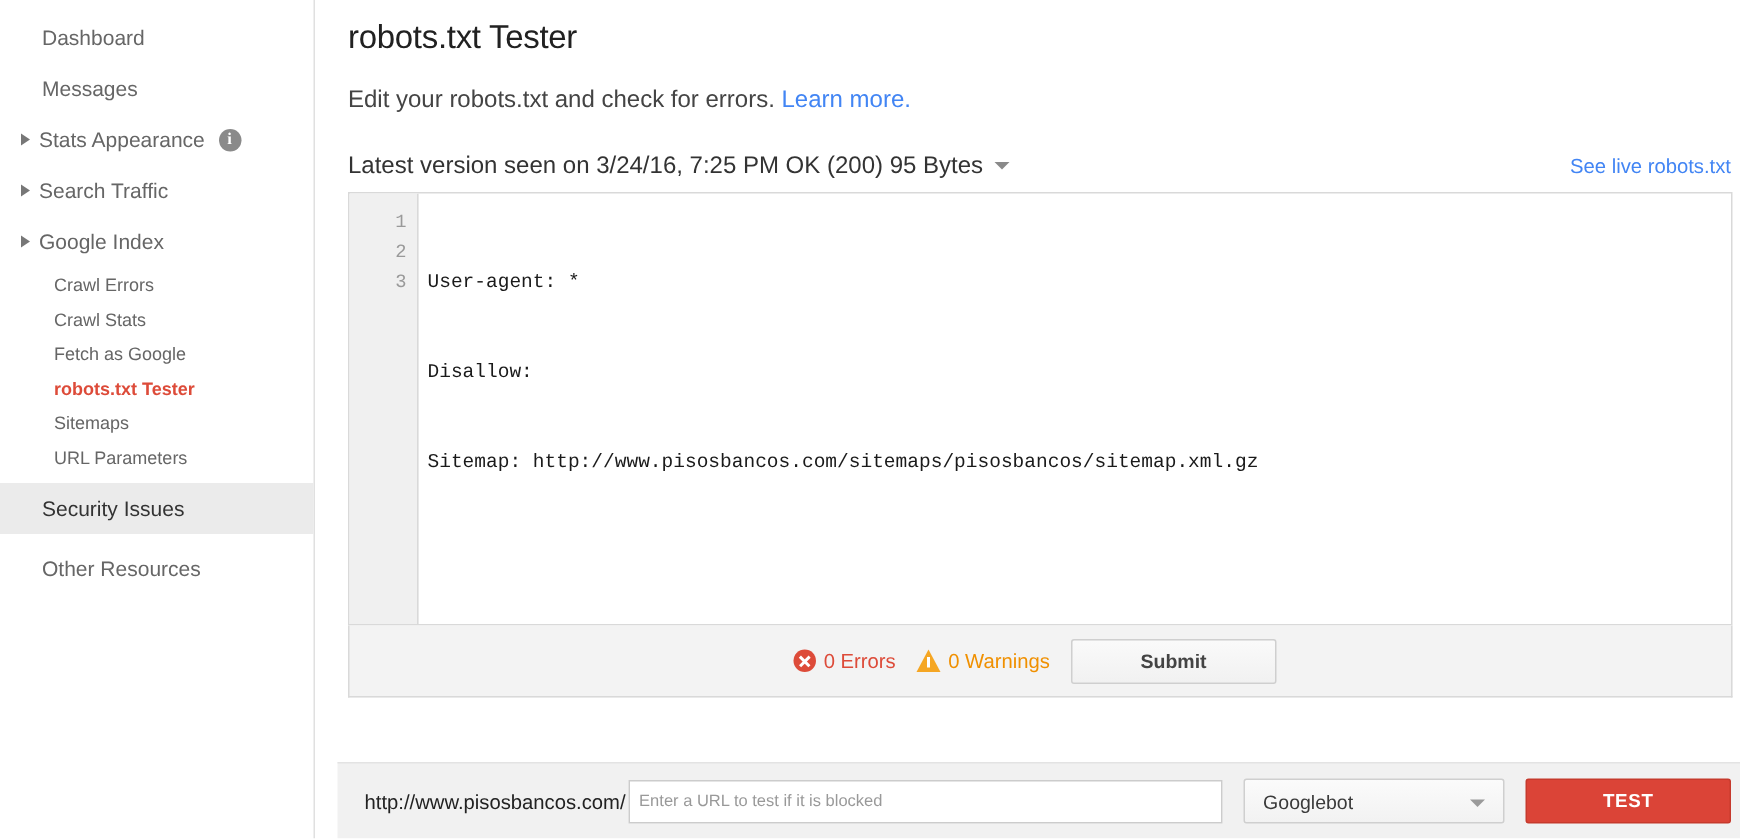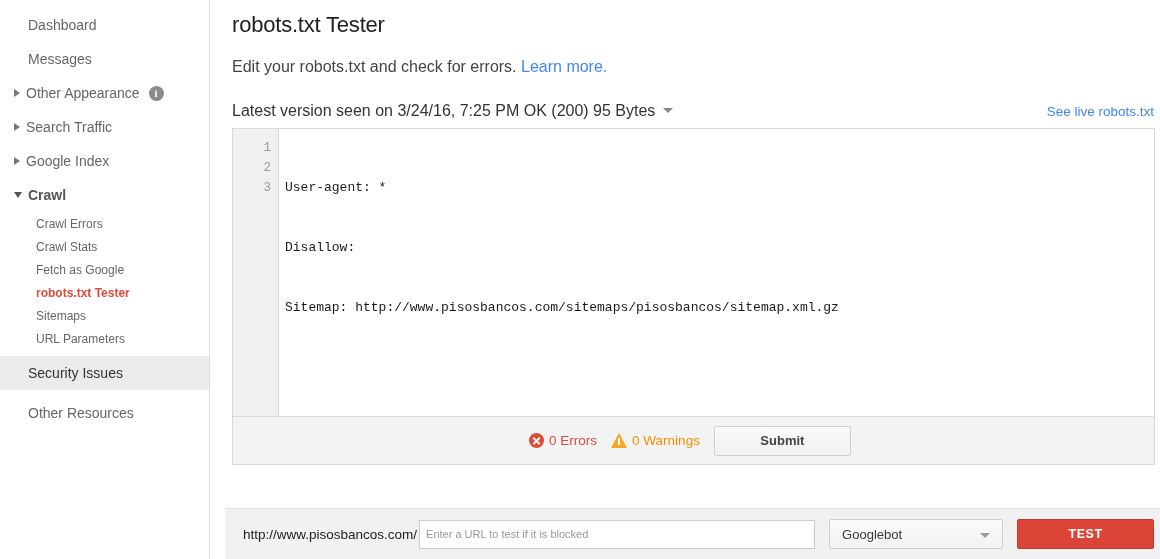--- a/index.html
+++ b/index.html
@@ -328,38 +328,34 @@
     <div class="nav-item l0">
       <span class="nav-label">Dashboard</span>
     </div>
 
     <div class="nav-item l0">
       <span class="nav-label">Messages</span>
     </div>
 
     <div class="nav-item expandable">
       <span class="caret right"></span>
-      <span class="nav-label">Other Appearance</span>
+      <span class="nav-label">Stats Appearance</span>
       <span class="info-icon">i</span>
     </div>
 
     <div class="nav-item expandable">
       <span class="caret right"></span>
       <span class="nav-label">Search Traffic</span>
     </div>
 
     <div class="nav-item expandable">
       <span class="caret right"></span>
       <span class="nav-label">Google Index</span>
     </div>
 
-    <div class="nav-item expandable expanded">
-      <span class="caret down"></span>
-      <span class="nav-label">Crawl</span>
-    </div>
 
     <div class="nav-item child">
       <span class="nav-label">Crawl Errors</span>
     </div>
 
     <div class="nav-item child">
       <span class="nav-label">Crawl Stats</span>
     </div>
 
     <div class="nav-item child">

